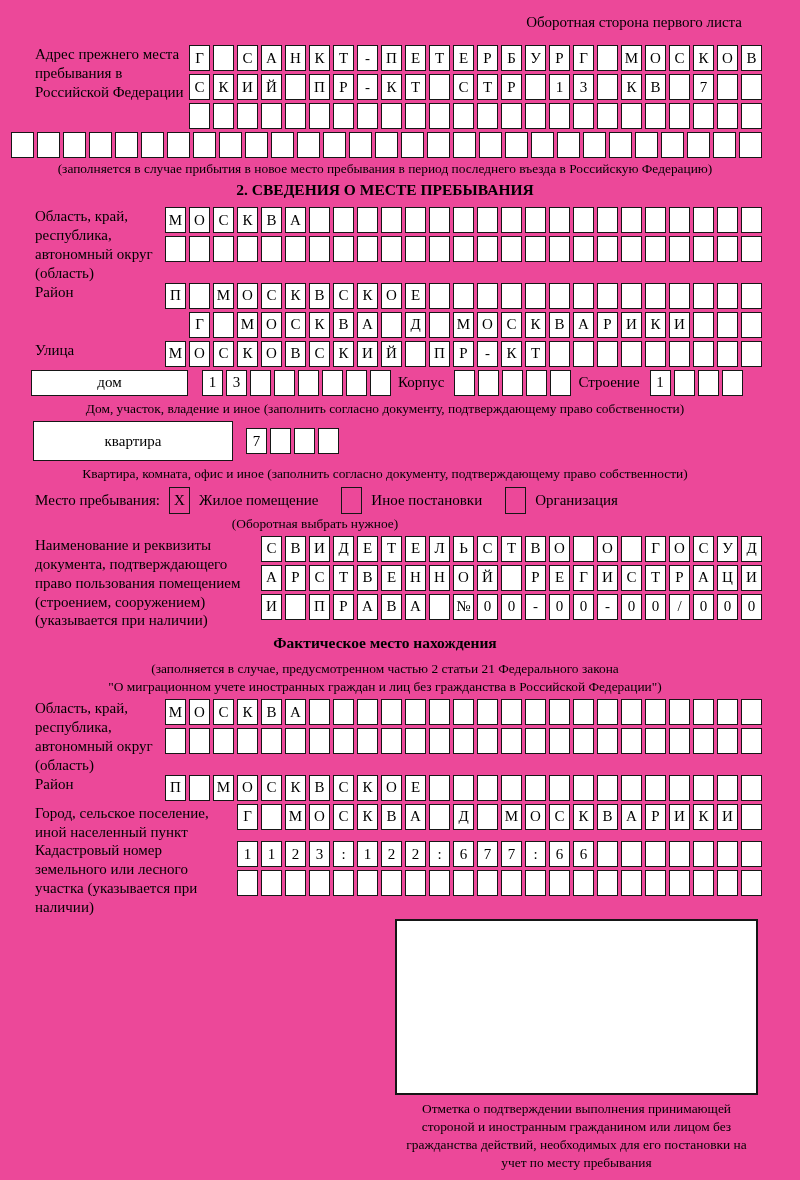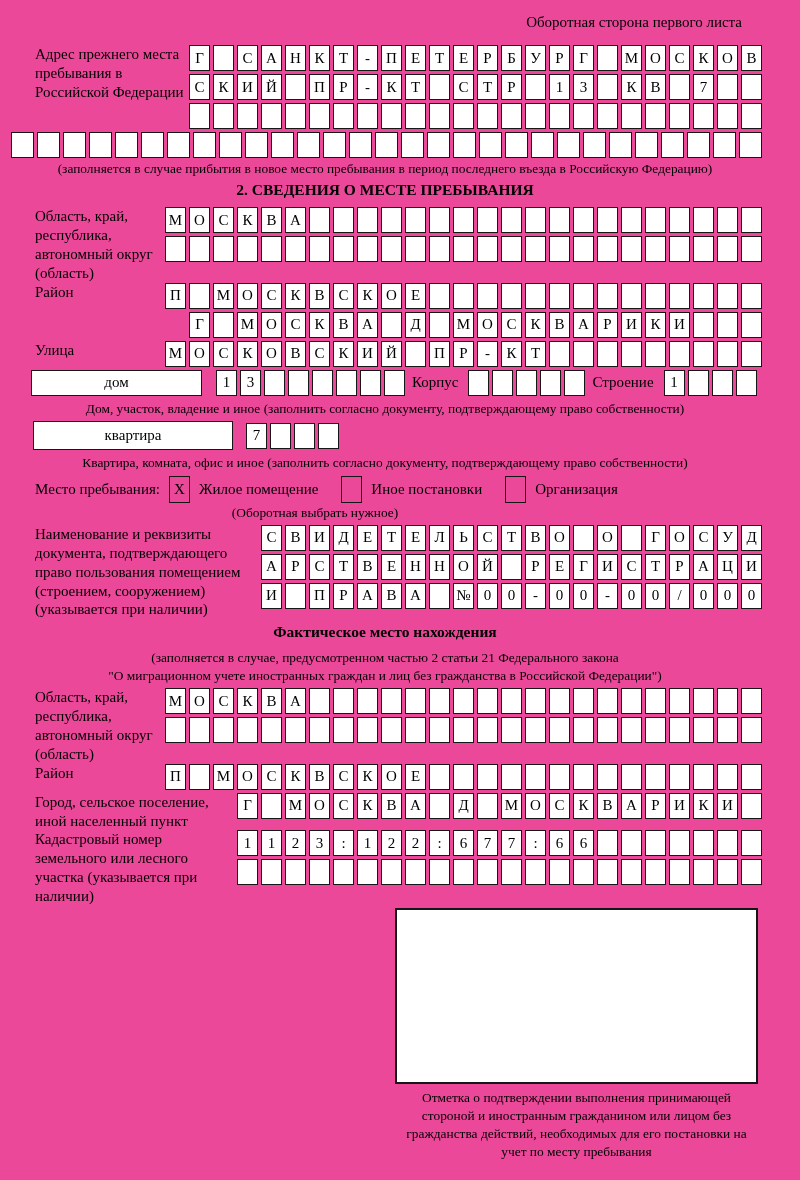--- a/index.html
+++ b/index.html
@@ -29,22 +29,22 @@
   .cellrow--plain { margin:0 0 2px 0; }
 
   .caption { font-size:13.4px; text-align:center; margin:0 0 4px 0; line-height:1.3; }
   .heading { font-size:15.5px; font-weight:bold; text-align:center; margin:4px 0 8px 0; }
 
   .inline-row { display:flex; align-items:center; margin-left:23px; margin-bottom:4px; }
   .named-box {
     box-sizing:border-box; border:1.8px solid #161616; display:flex; align-items:center;
     justify-content:center; font-size:15px; background:#fff;
   }
-  .house-box { width:171px; height:26px; margin-right:11px; }
-  .apt-box   { width:200px; height:29px; margin-right:10px; margin-left:2px; }
+  .house-box { width:157px; height:26px; margin-right:11px; }
+  .apt-box   { width:200px; height:40px; margin-right:10px; margin-left:2px; }
   .inline-label { font-size:15px; margin:0 7px; white-space:nowrap; }
 
   .cb-row { display:flex; align-items:center; margin:2px 0 2px 27px; font-size:15px; }
   .cb {
     box-sizing:border-box; width:21px; height:27px; border:1.8px solid #161616;
     display:flex; align-items:center; justify-content:center; font-size:15px; margin:0 9px;
   }
   .cb-gap { width:14px; }
   .cb-note { font-size:13.4px; text-align:center; margin:0 140px 4px 0; }
 

